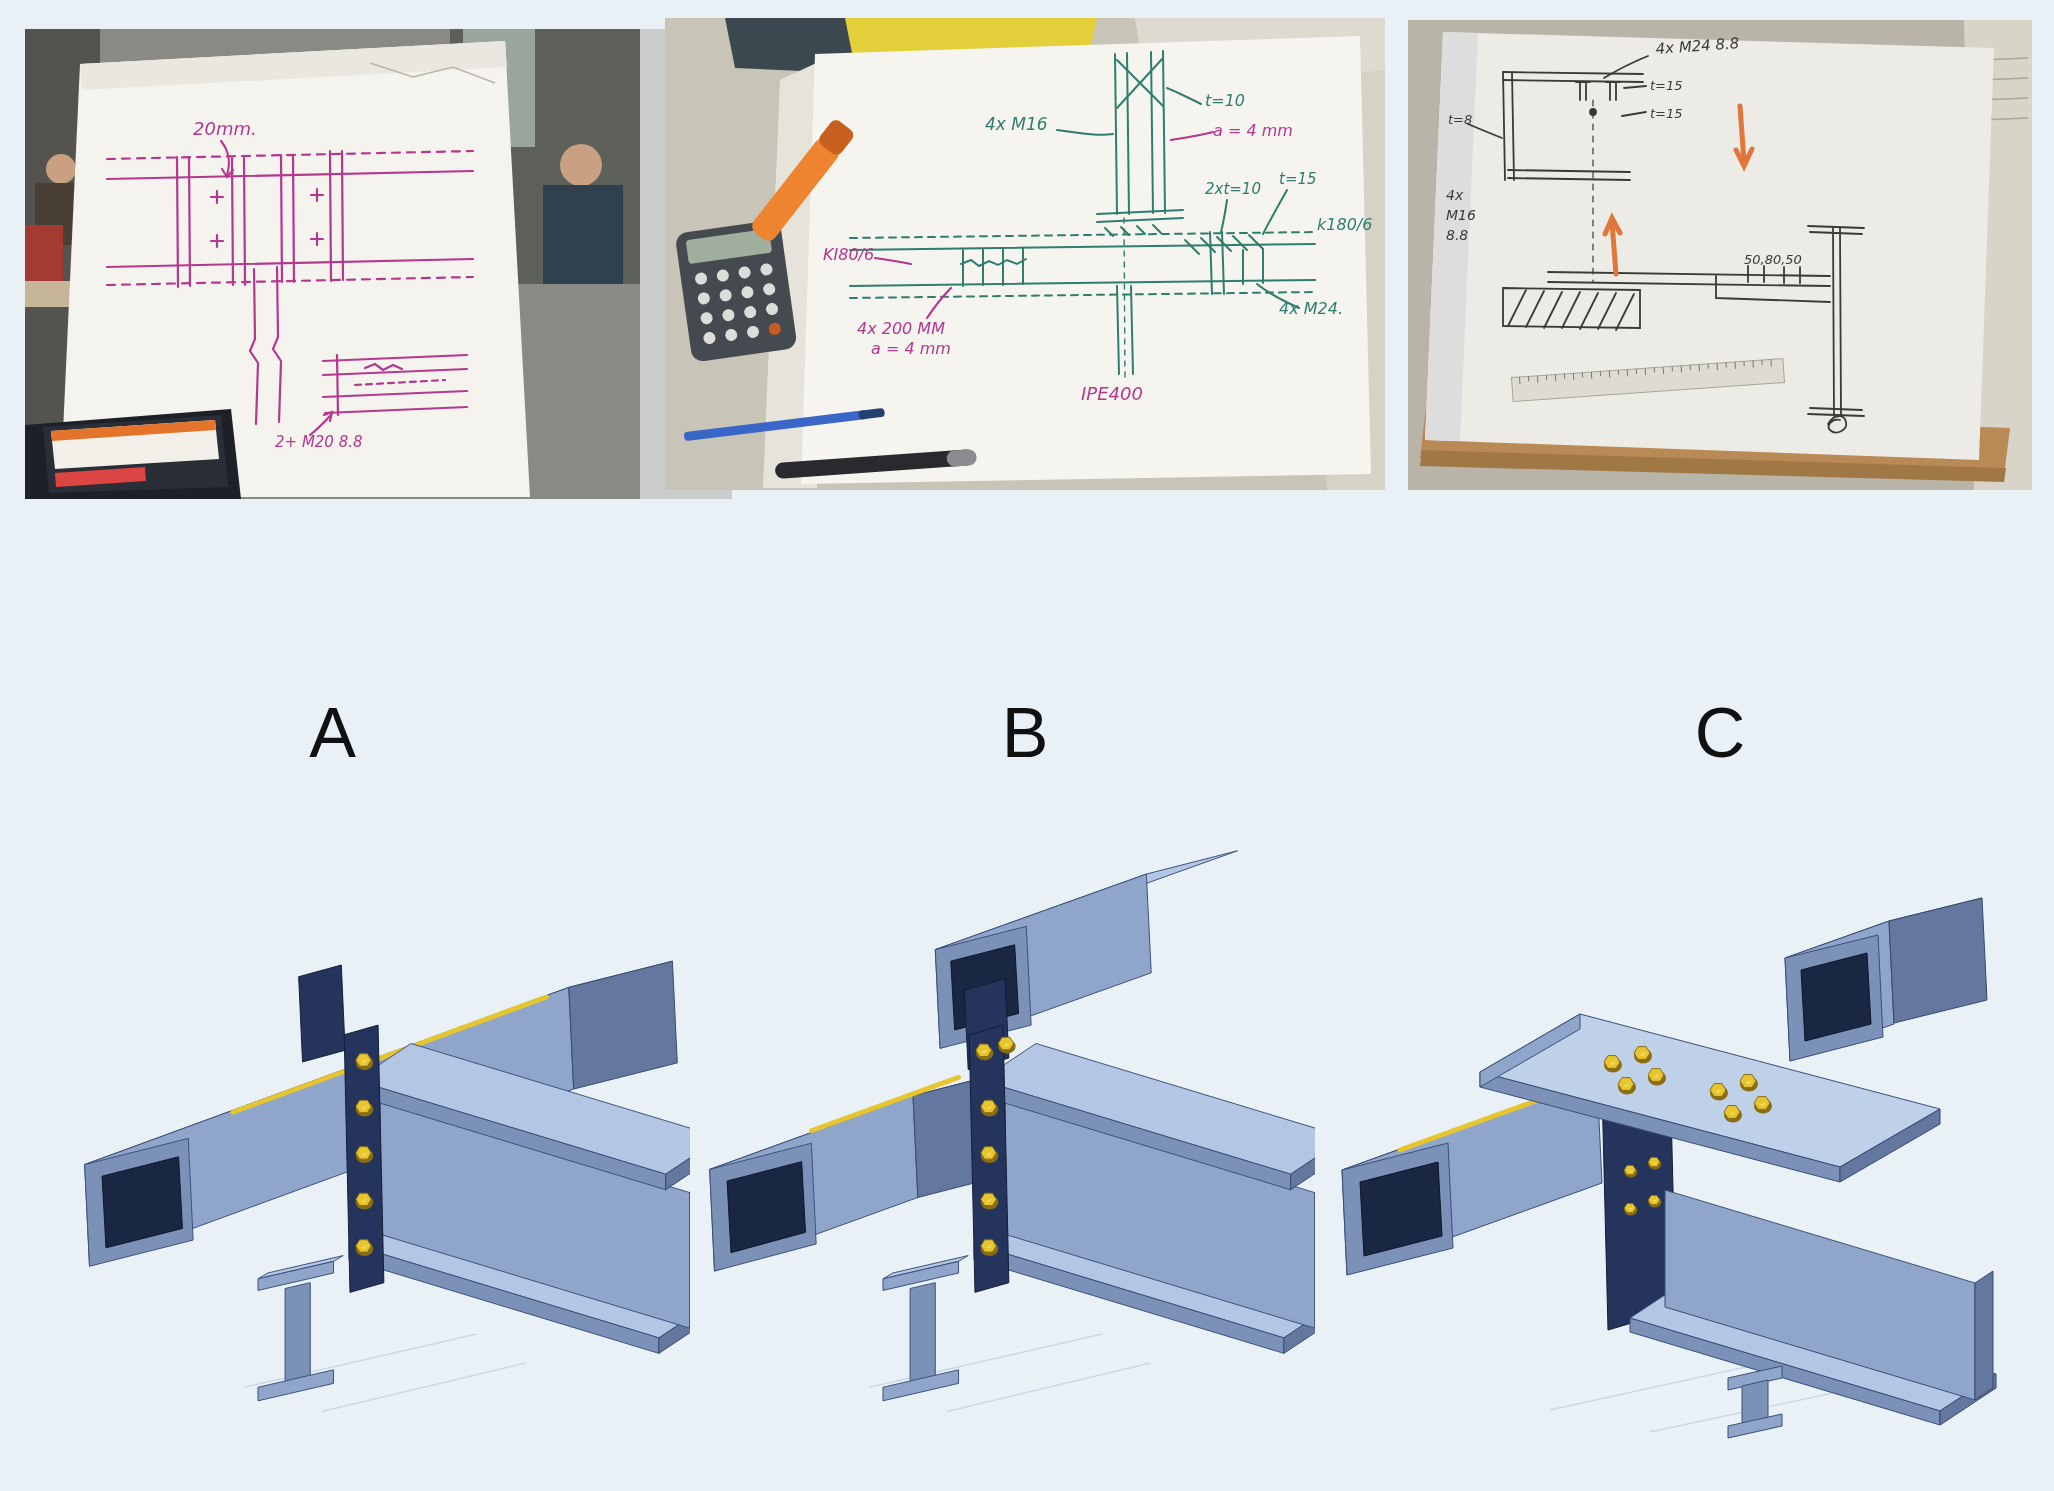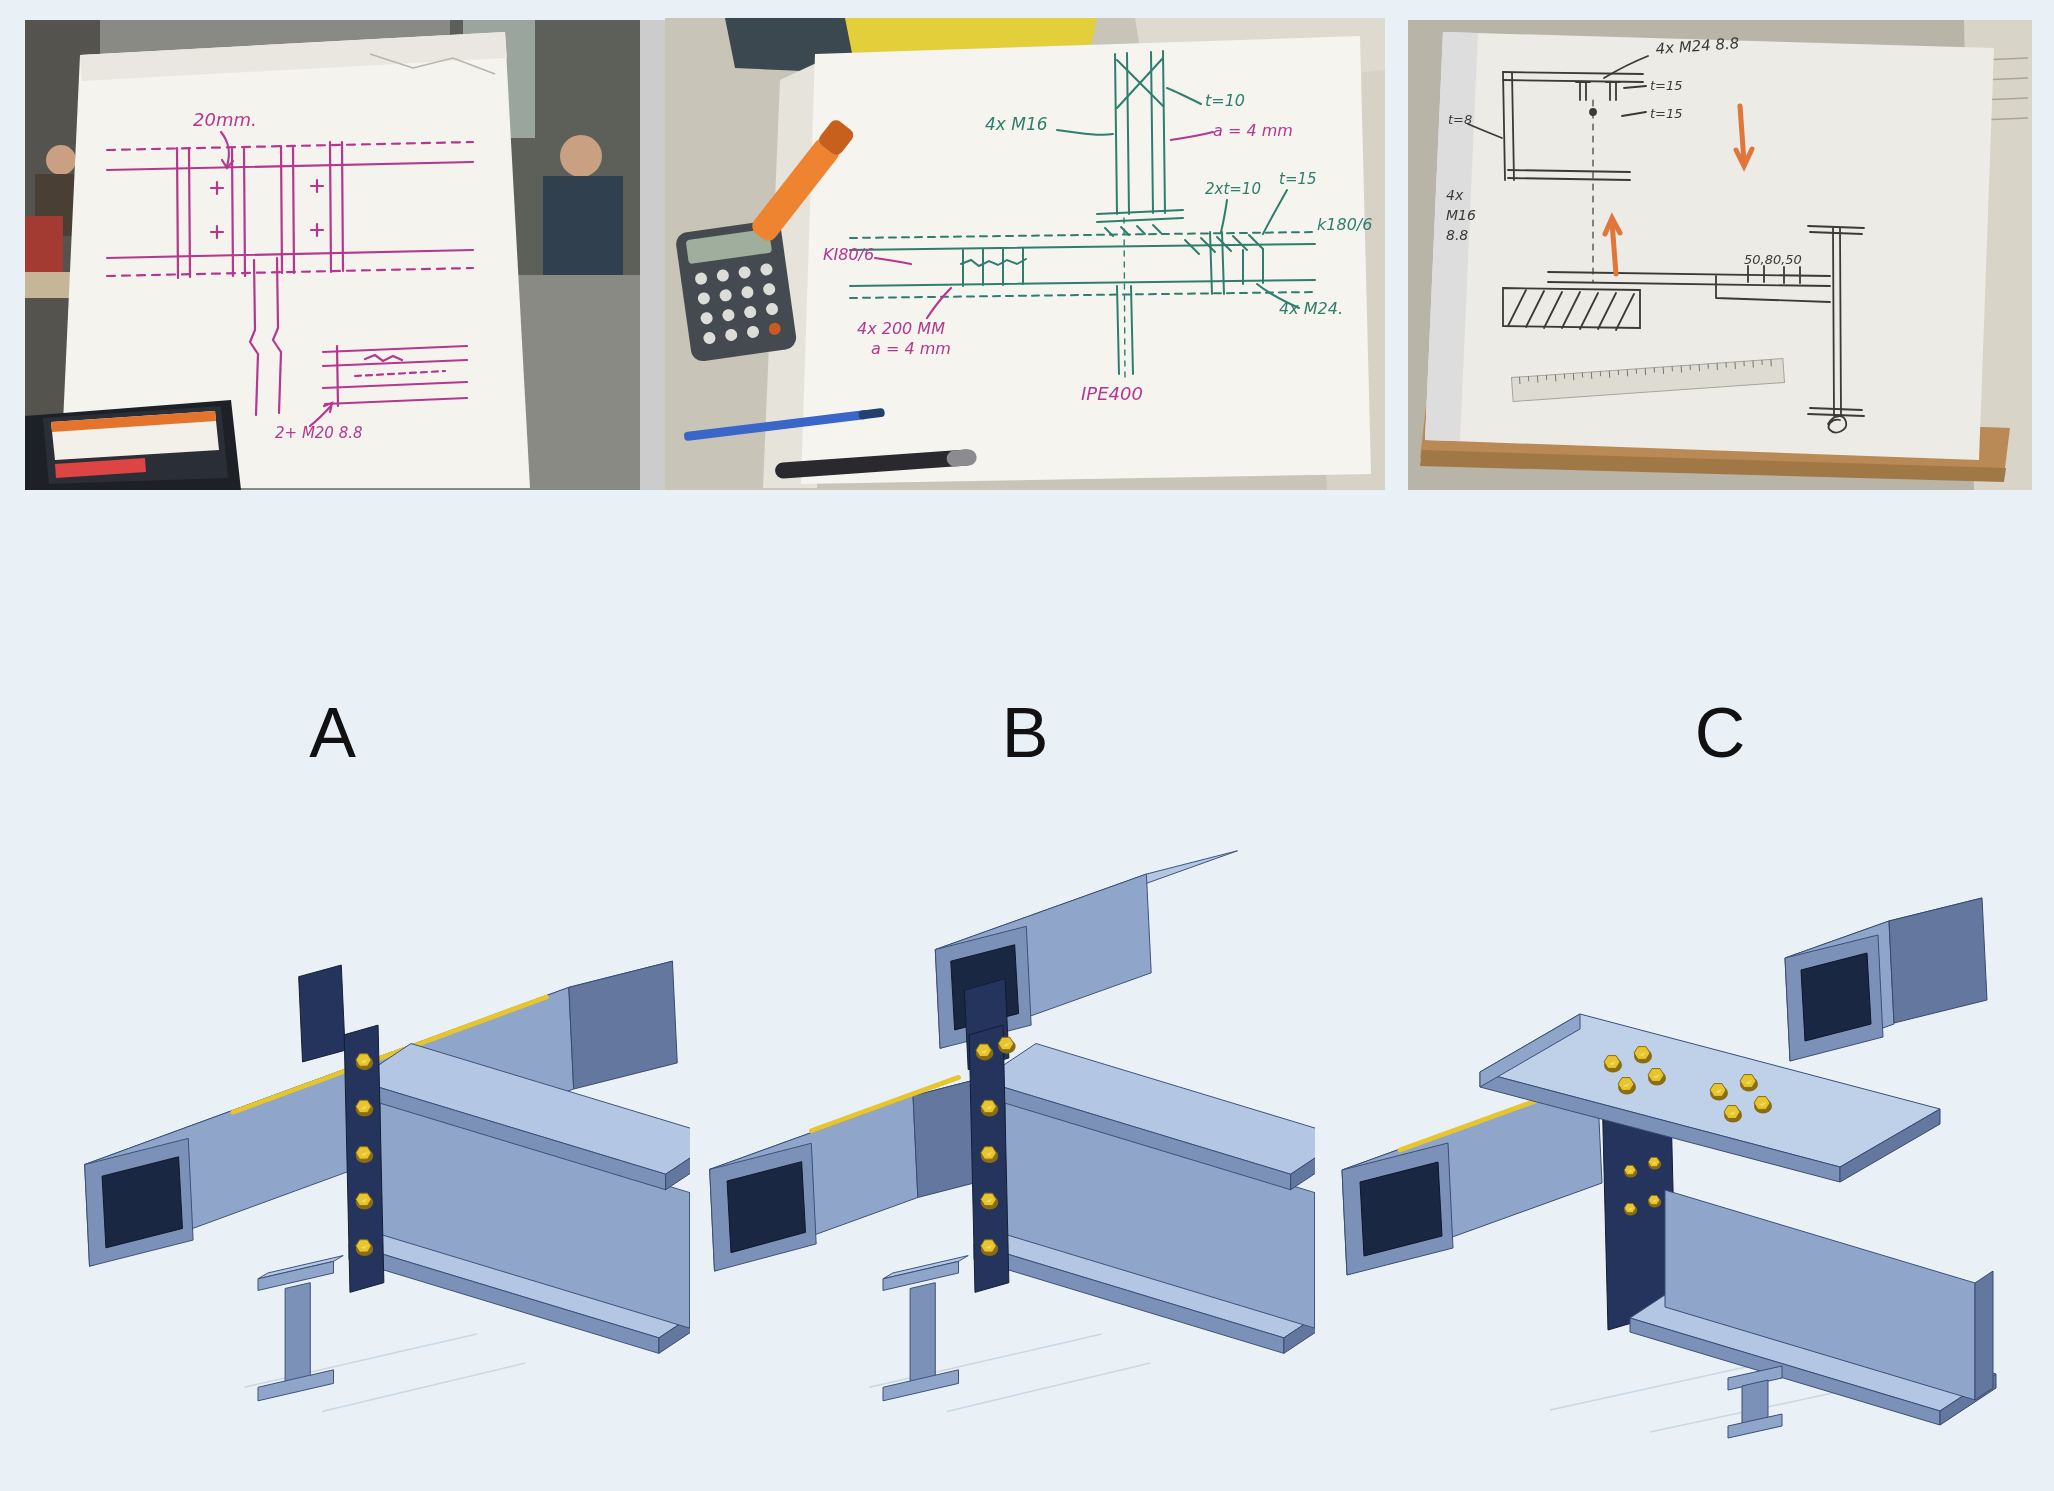--- a/index.html
+++ b/index.html
@@ -1,19 +1,19 @@
 <!DOCTYPE html>
 <html><head>
 <meta charset="utf-8">
 <style>
   html,body{margin:0;padding:0;background:#e9f1f6;}
   .stage{position:relative;width:2054px;height:1491px;background:#e9f1f6;overflow:hidden;
          font-family:"Liberation Sans", sans-serif;}
   .photo{position:absolute;overflow:hidden;background:#ccc;}
-  #photo-a{left:25px;top:20px;width:707px;height:470px;}
+  #photo-a{left:25px;top:29px;width:707px;height:470px;}
   #photo-b{left:665px;top:18px;width:720px;height:472px;}
   #photo-c{left:1408px;top:20px;width:624px;height:470px;}
   .panel-label{position:absolute;top:688px;height:90px;display:flex;align-items:center;justify-content:center;
                font-size:70px;color:#111;font-family:"Liberation Sans", sans-serif;}
   #label-a{left:25px;width:615px;}
   #label-b{left:665px;width:720px;}
   #label-c{left:1408px;width:624px;}
   .cad{position:absolute;}
   #cad-a{left:70px;top:845px;}
   #cad-b{left:695px;top:845px;}

